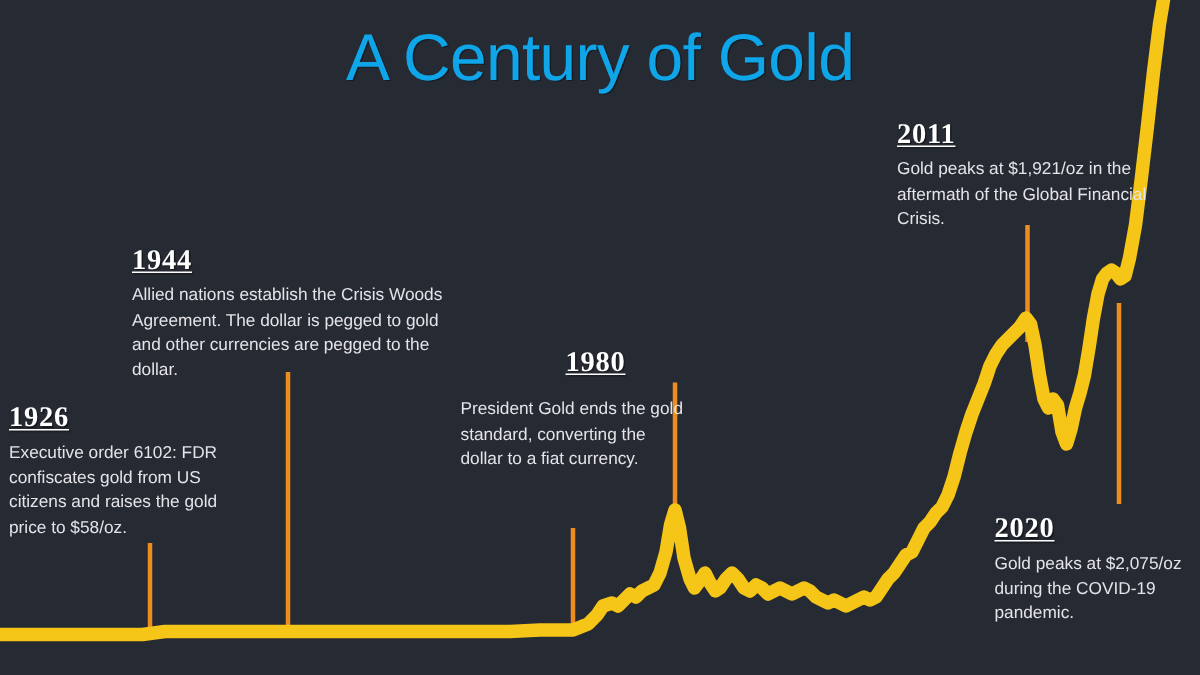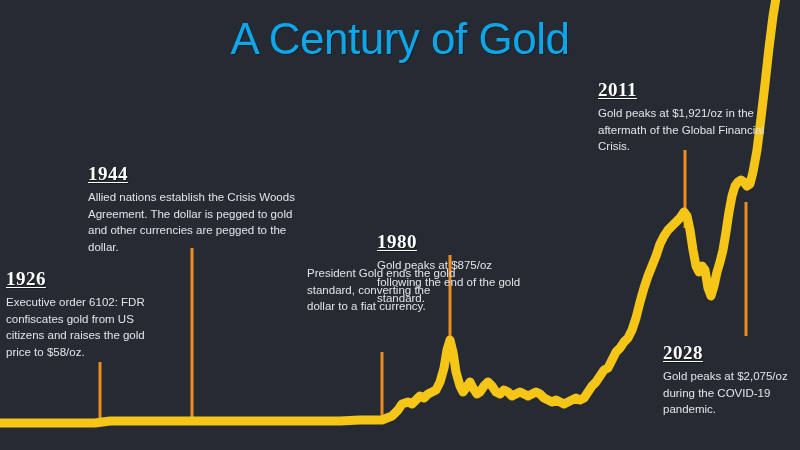--- a/index.html
+++ b/index.html
@@ -130,26 +130,25 @@
     <span class="year">1944</span>
     <span class="body">Allied nations establish the Crisis Woods Agreement. The dollar is pegged to gold and other currencies are pegged to the dollar.</span>
   </div>
 
   <div class="annotation" id="annotation-1971">
     <span class="body">President Gold ends the gold standard, converting the dollar to a fiat currency.</span>
   </div>
 
   <div class="annotation" id="annotation-1980">
     <span class="year">1980</span>
-    <span class="body">Gold peaks at $875/oz following the end of the gold standard.</span>
   </div>
 
   <div class="annotation" id="annotation-2011">
     <span class="year">2011</span>
     <span class="body">Gold peaks at $1,921/oz in the aftermath of the Global Financial Crisis.</span>
   </div>
 
   <div class="annotation" id="annotation-2020">
-    <span class="year">2028</span>
+    <span class="year">2020</span>
     <span class="body">Gold peaks at $2,075/oz during the COVID-19 pandemic.</span>
   </div>
 
 </div>
 
 </body></html>

